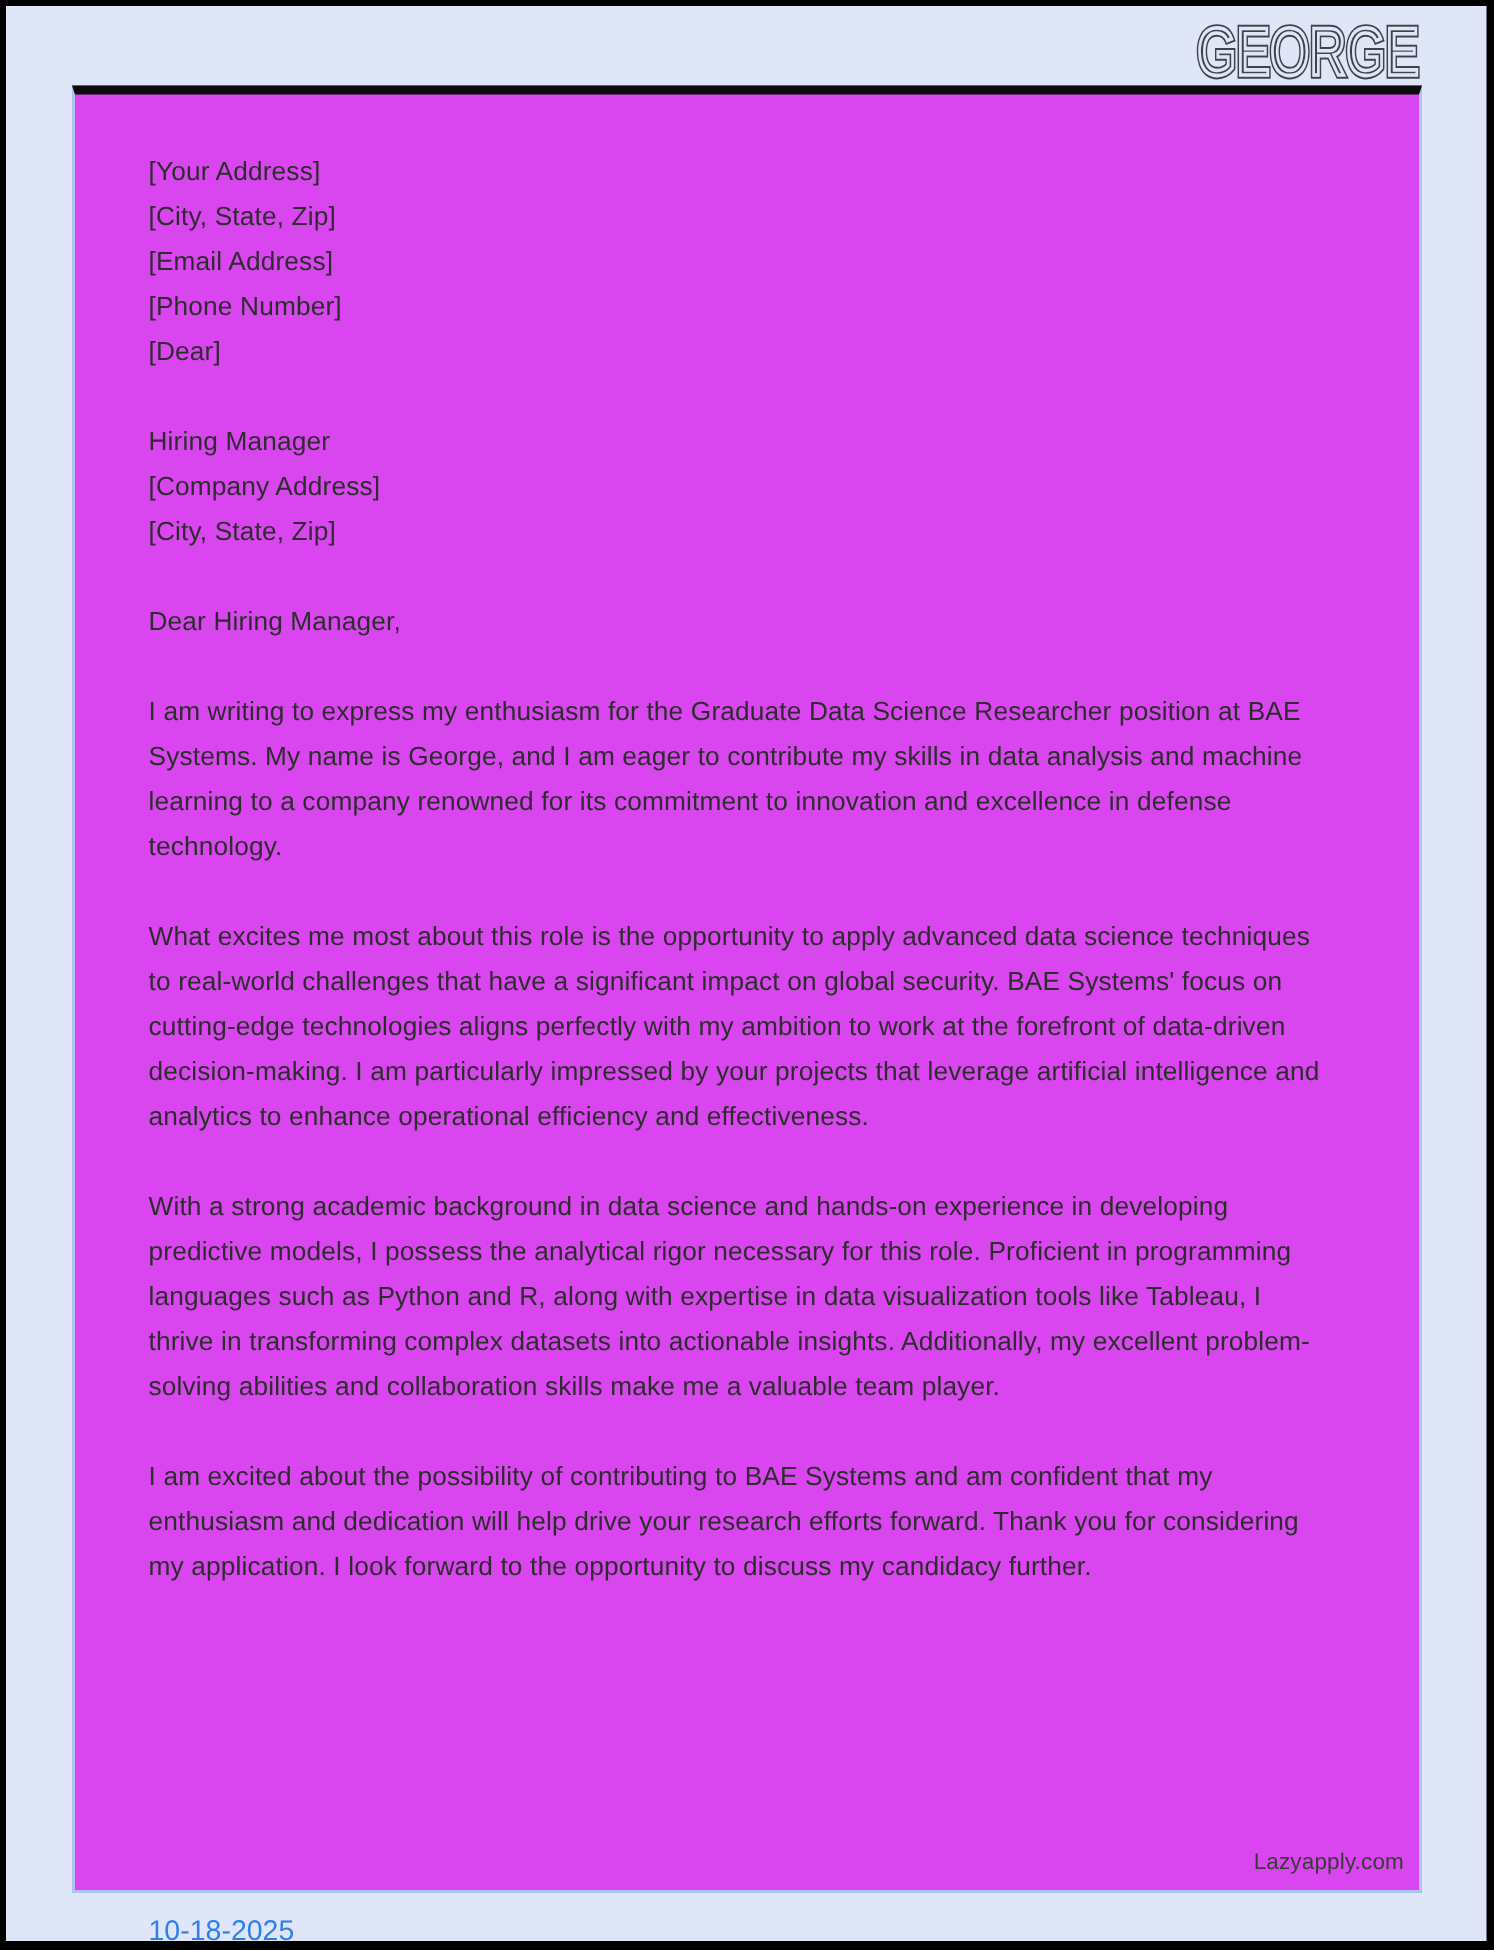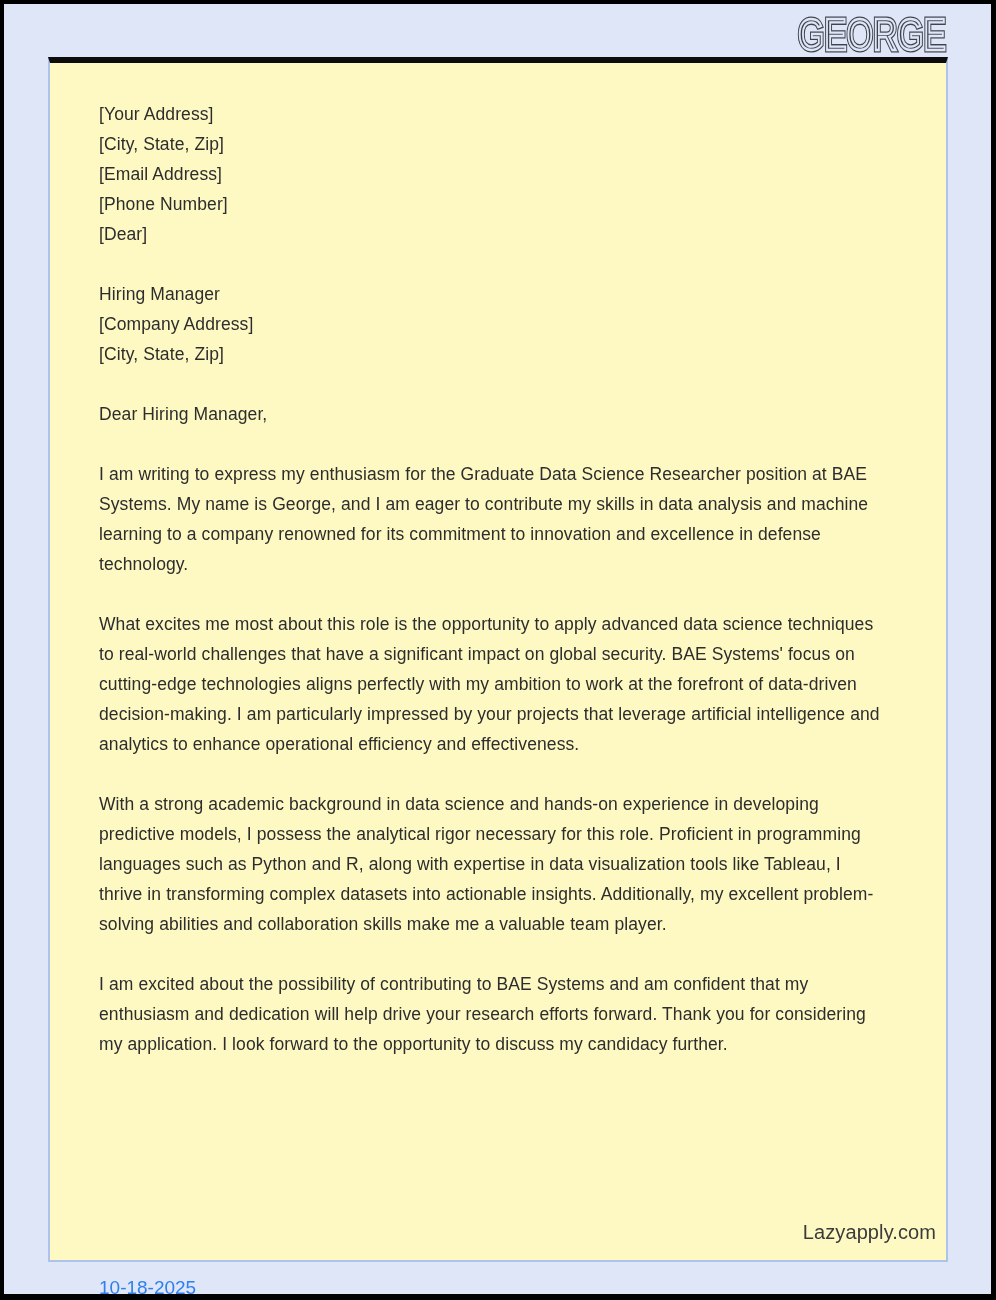--- a/index.html
+++ b/index.html
@@ -35,42 +35,42 @@
   }
 
   
   .sheet {
     position: absolute;
     left: 48px;
     top: 57px;
     width: 900px;
     height: 1205px;
     box-sizing: border-box;
-    background: #fef9c3;
+    background: #d946ef;
     border: 2px solid #aec3ec;
     border-top: 6px solid #0c0c0c;
     padding: 36px 49px 0 49px;
   }
 
   .letter-text {
     font-size: 17.5px;
     line-height: 30px;
     color: #2d2d2d;
     letter-spacing: 0.1px;
   }
   .block { margin: 0 0 30px 0; }
   .block div { min-height: 30px; }
   .para { margin: 0 12px 30px 0; }
   .closing-block { margin: 0; }
 
   .watermark {
     position: absolute;
     right: 10px;
-    bottom: 13px;
-    font-size: 20px;
+    bottom: 3px;
+    font-size: 15px;
     color: #3b3b3b;
   }
 
   .date-stamp {
     position: absolute;
     left: 99px;
     top: 1277px;
     font-size: 19px;
     line-height: 22px;
     color: #2f80ed;

